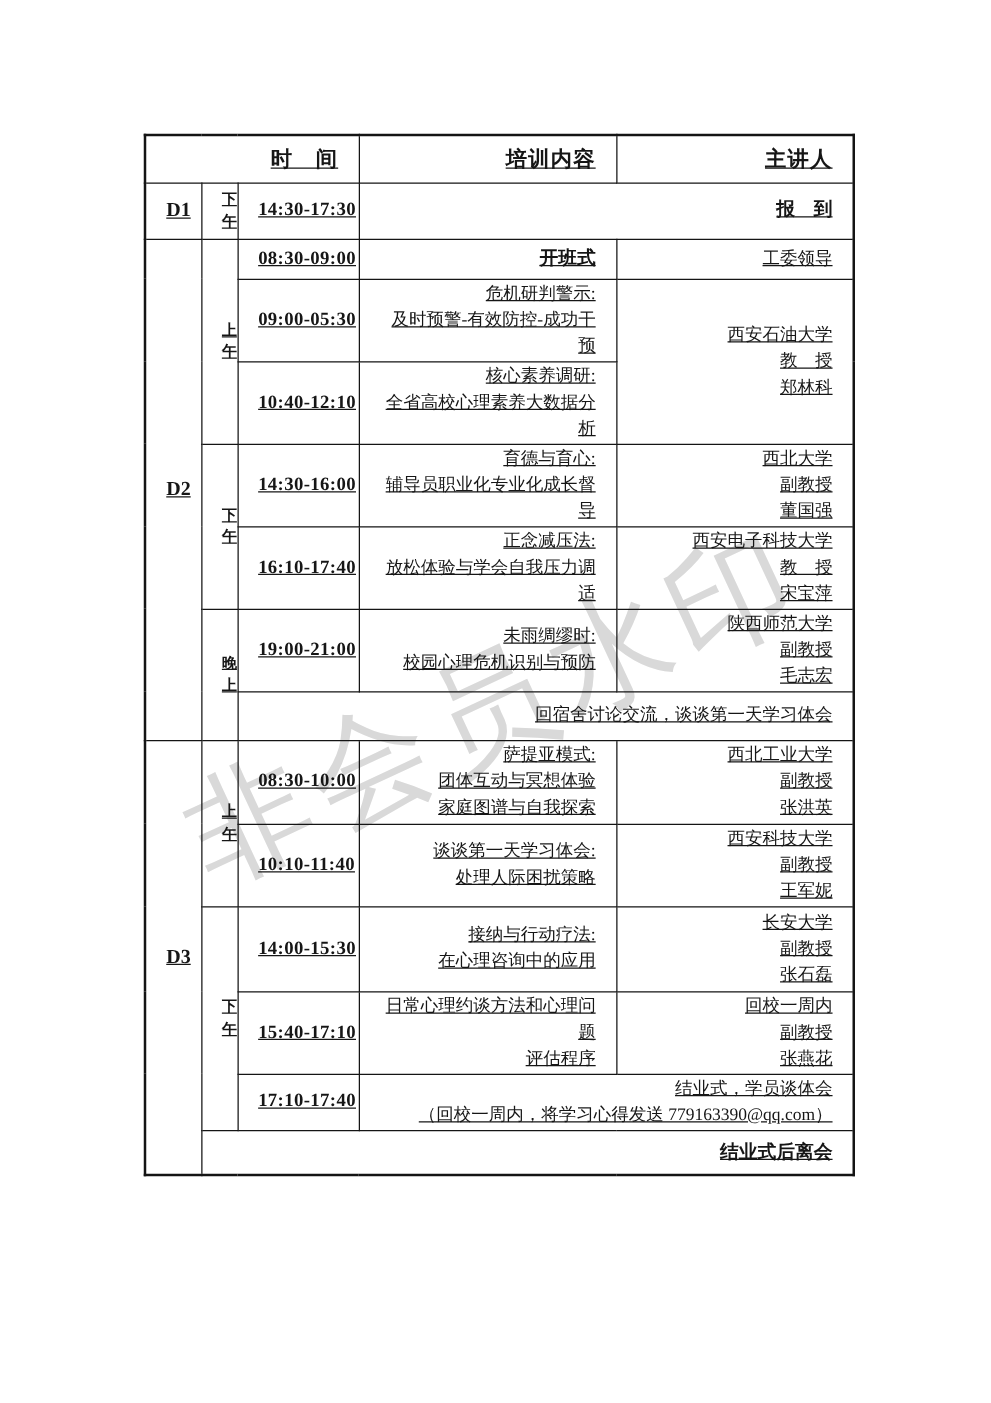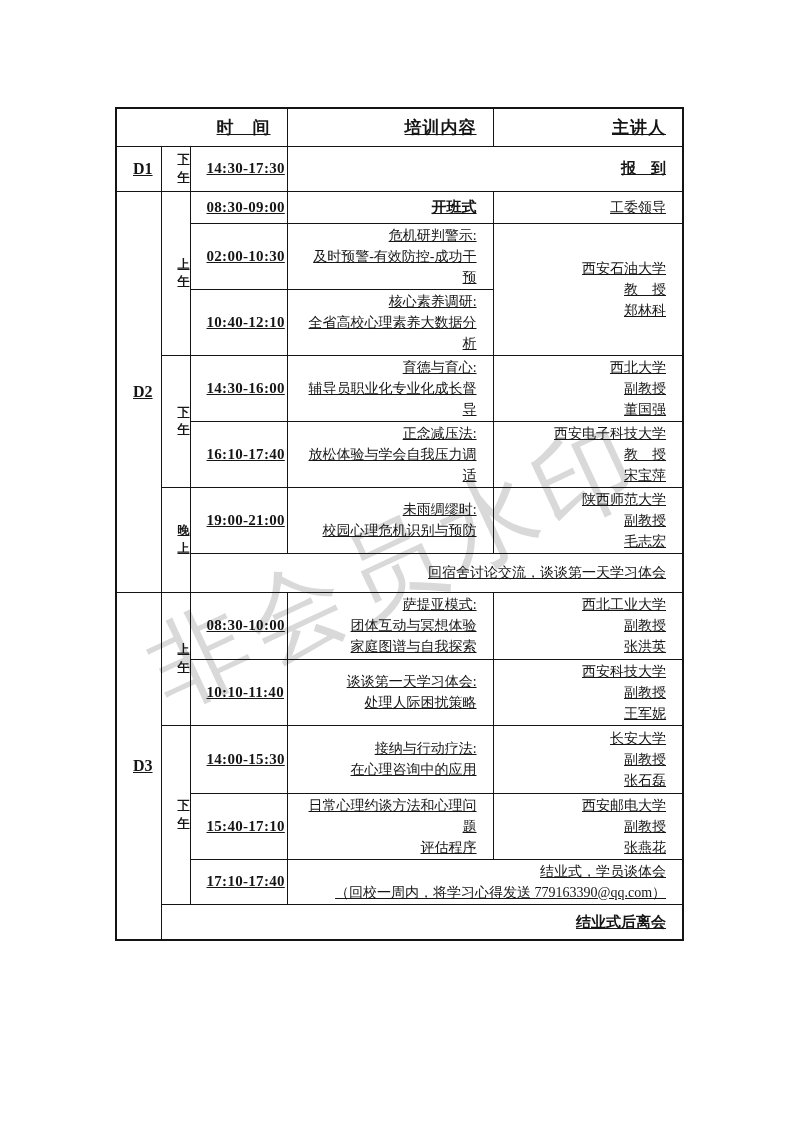--- a/index.html
+++ b/index.html
@@ -129,21 +129,21 @@
 
     <tr style="height:32px">
       <td rowspan="7" class="day">D2</td>
       <td rowspan="3" class="period">上午</td>
       <td class="time">08:30-09:00</td>
       <td class="content bold-title">开班式</td>
       <td class="speaker">工委领导</td>
     </tr>
 
     <tr style="height:50px">
-      <td class="time">02:00-10:30</td>
+      <td class="time">09:00-05:30</td>
       <td class="content">
         <span class="content-line">危机研判警示:</span>
         <span class="content-line">及时预警-有效防控-成功干预</span>
       </td>
       <td rowspan="2" class="speaker">
         <span class="speaker-line">西安石油大学</span>
         <span class="speaker-line">教　授</span>
         <span class="speaker-line">郑林科</span>
       </td>
     </tr>
@@ -244,21 +244,21 @@
       </td>
     </tr>
 
     <tr style="height:65px">
       <td class="time">15:40-17:10</td>
       <td class="content">
         <span class="content-line">日常心理约谈方法和心理问题</span>
         <span class="content-line">评估程序</span>
       </td>
       <td class="speaker">
-        <span class="speaker-line">西安邮电大学</span>
+        <span class="speaker-line">回校一周内</span>
         <span class="speaker-line">副教授</span>
         <span class="speaker-line">张燕花</span>
       </td>
     </tr>
 
     <tr style="height:43px">
       <td class="time">17:10-17:40</td>
       <td colspan="2" class="content">
         <span class="content-line">结业式，学员谈体会</span>
         <span class="content-line">（回校一周内，将学习心得发送 779163390@qq.com）</span>

